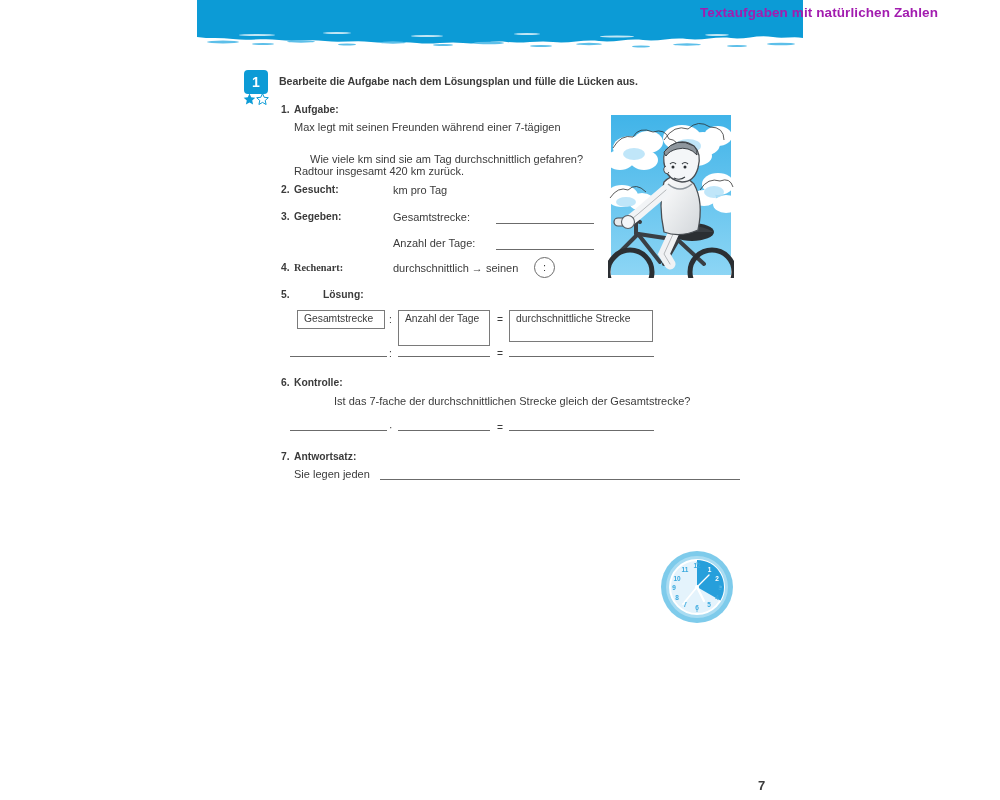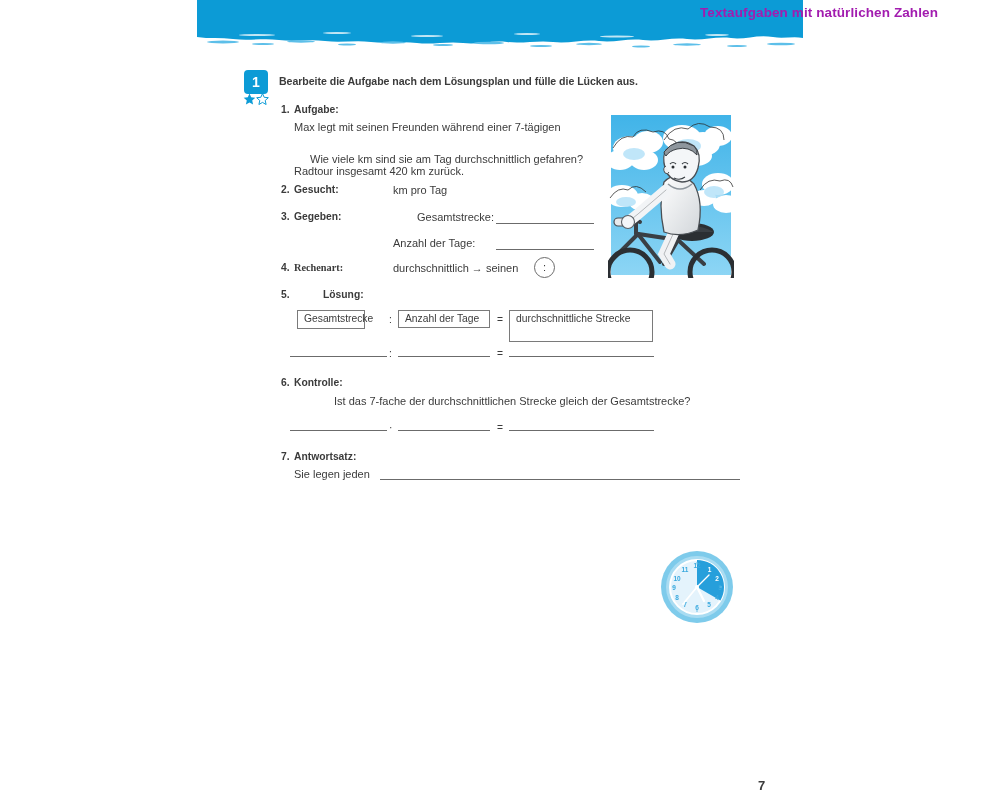--- a/index.html
+++ b/index.html
@@ -256,37 +256,37 @@
 <div class="body-text" style="left:294px; top:137px;margin-top:28px;">Radtour insgesamt 420 km zurück.</div>
 <div class="body-text" style="left:294px; top:153px;margin-left:16px;">Wie viele km sind sie am Tag durchschnittlich gefahren?</div>
 
 <div class="step-num" style="left:281px; top:184px;">2.</div>
 <div class="step-label" style="left:294px; top:184px;">Gesucht:</div>
 <div class="body-text" style="left:393px; top:184px;">km pro Tag</div>
 
 <div class="step-num" style="left:281px; top:211px;">3.</div>
 <div class="step-label" style="left:294px; top:211px;">Gegeben:</div>
 
-<div class="body-text" style="left:393px; top:211px;margin-left:24px;">Gesamtstrecke:</div>
+<div class="body-text" style="left:393px; top:211px;">Gesamtstrecke:</div>
 <div class="blank" style="left:496px; top:223px; width:98px;"></div>
 
 <div class="body-text" style="left:393px; top:237px;">Anzahl der Tage:</div>
 <div class="blank" style="left:496px; top:249px; width:98px;"></div>
 
 <div class="step-num" style="left:281px; top:262px;">4.</div>
 <div class="step-label" style="left:294px; top:262px;font-family:Liberation Serif, serif;">Rechenart:</div>
 <div class="body-text" style="left:393px; top:262px;">durchschnittlich → seinen</div>
 <div id="division-circle">:</div>
 
 <div class="step-num" style="left:281px; top:289px;">5.</div>
 <div class="step-label" style="left:294px; top:289px;padding-left:29px;">Lösung:</div>
 
-<div class="term-box" style="left:297px; top:310px; width:68px; height:19px;">Gesamtstrecke</div>
+<div class="term-box" style="left:297px; top:310px; width:88px; height:19px;">Gesamtstrecke</div>
 <div class="op-sym" style="left:389px; top:314px;">:</div>
-<div class="term-box" style="left:398px; top:310px; width:92px; height:18px;">Anzahl der Tage</div>
+<div class="term-box" style="left:398px; top:310px; width:92px; height:36px;">Anzahl der Tage</div>
 <div class="op-sym" style="left:497px; top:314px;">=</div>
 <div class="term-box" style="left:509px; top:310px; width:144px; height:32px;">durchschnittliche Strecke</div>
 
 <div class="blank" style="left:290px; top:356px; width:97px;"></div>
 <div class="op-sym" style="left:389px; top:348px;">:</div>
 <div class="blank" style="left:398px; top:356px; width:92px;"></div>
 <div class="op-sym" style="left:497px; top:348px;">=</div>
 <div class="blank" style="left:509px; top:356px; width:145px;"></div>
 
 <div class="step-num" style="left:281px; top:377px;">6.</div>

